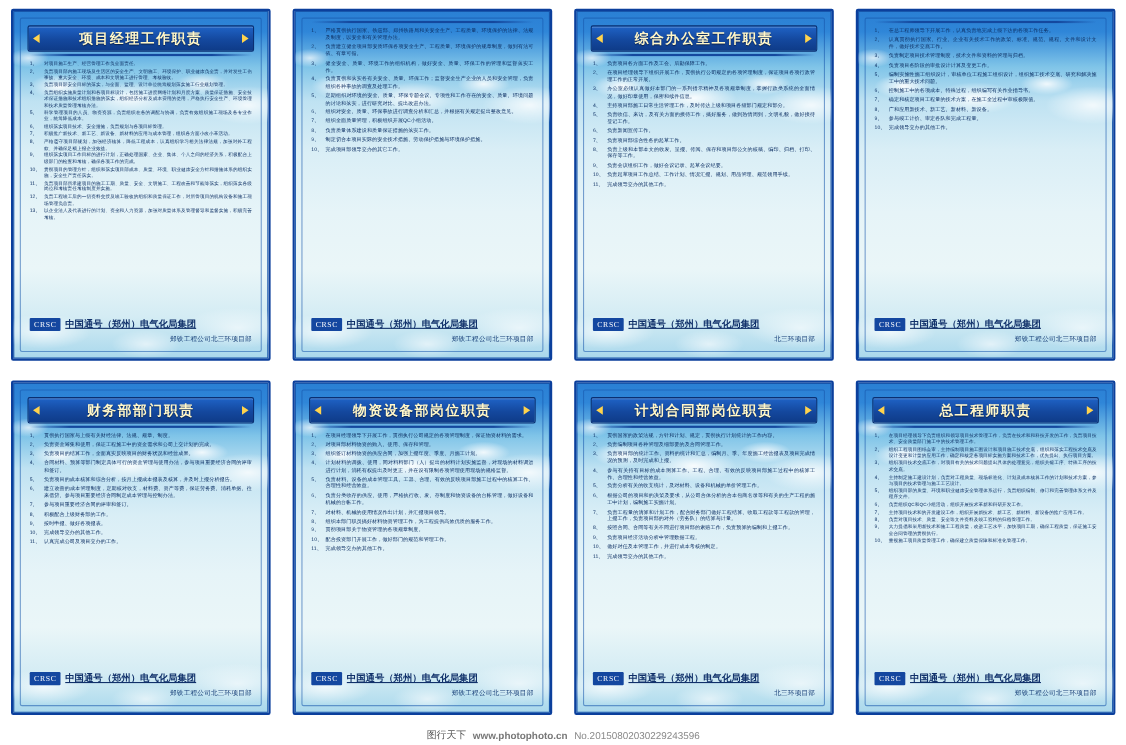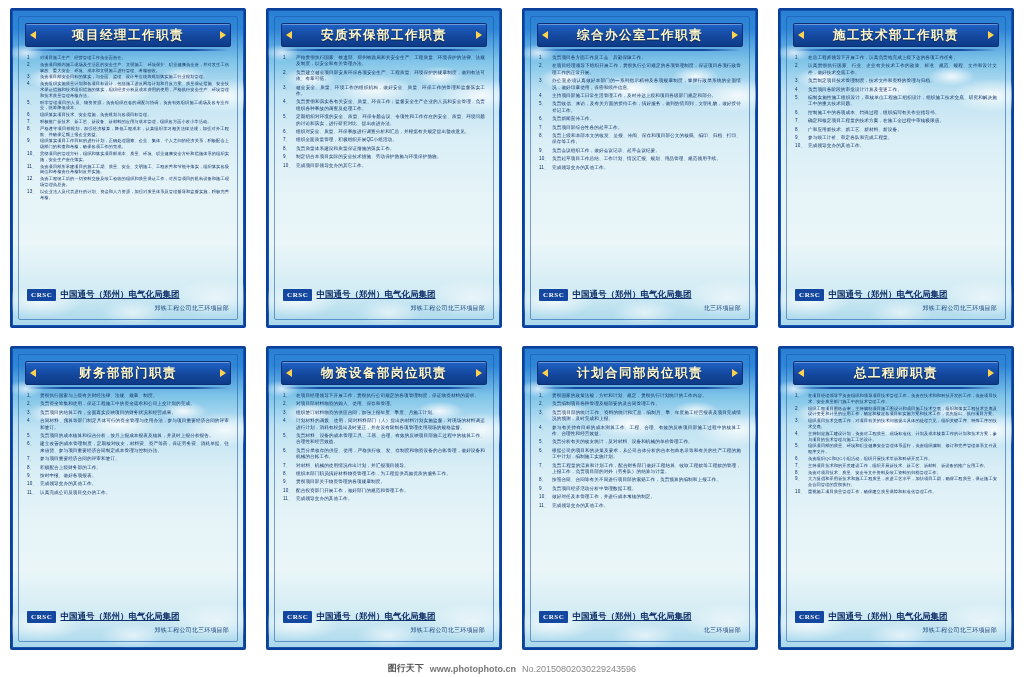--- a/index.html
+++ b/index.html
@@ -140,21 +140,21 @@
   .logorow {
     display: flex;
     align-items: center;
     gap: 4px;
   }
   .logo {
     flex: 0 0 auto;
     background: #1447a0;
     color: #ffffff;
     font-size: 7px;
-    font-weight: bold;
+    font-weight: normal;
     letter-spacing: .6px;
     padding: 2px 4px;
     border-radius: 1px;
     font-family: "Liberation Serif", serif;
   }
   .company {
     color: #10306a;
     font-size: 8.5px;
     font-weight: bold;
     white-space: nowrap;
@@ -173,21 +173,21 @@
     left: 0; bottom: 0;
     width: 1024px; height: 17px;
     display: flex;
     align-items: center;
     justify-content: center;
     gap: 6px;
     background: #ffffff;
     color: #8e8e8e;
     font-size: 9px;
   }
-  .watermark .wm-brand { color: #555; font-weight: bold; }
+  .watermark .wm-brand { color: #555; font-weight: normal; }
   .watermark .wm-url { color: #777; font-weight: bold; }
   .watermark .wm-id { color: #888; }
 </style>
 </head>
 <body>
 
 <div id="stage">
   <div class="grid">
 
     <div class="cell dense">
@@ -223,25 +223,20 @@
             </div>
             <div class="dept">郑铁工程公司北三环项目部</div>
           </div>
         </div>
       </div>
     </div>
 
     <div class="cell">
       <div class="poster">
         <div class="inner">
-          <div class="titlebar">
-            <span class="tl"></span>
-            <span class="title-text">安质环保部工作职责</span>
-            <span class="tr"></span>
-          </div>
           <div class="title-underline"></div>
           <div class="body">
             <ol>
               <li>严格贯彻执行国家、铁道部、郑州铁路局和关安全生产、工程质量、环境保护的法律、法规及制度，以安全和有关管理办法。</li>
               <li>负责建立健全项目部安质环保各项安全生产、工程质量、环境保护的规章制度，做到有法可依、有章可循。</li>
               <li>健全安全、质量、环境工作的组织机构，做好安全、质量、环保工作的管理和监督落实工作。</li>
               <li>负责贯彻和落实各有关安全、质量、环保工作；监督安全生产企业的人员和安全管理，负责组织各种事故的调查及处理工作。</li>
               <li>定期组织对环境的安全、质量、环保专题会议、专项性和工作存在的安全、质量、环境问题的讨论和落实，进行研究对比、提出改进办法。</li>
               <li>组织对安全、质量、环保事故进行调查分析和汇总，并根据有关规定提出整改意见。</li>
               <li>组织全面质量管理，积极组织开展QC小组活动。</li>
@@ -292,25 +287,20 @@
             </div>
             <div class="dept">北三环项目部</div>
           </div>
         </div>
       </div>
     </div>
 
     <div class="cell">
       <div class="poster">
         <div class="inner">
-          <div class="titlebar">
-            <span class="tl"></span>
-            <span class="title-text">施工技术部工作职责</span>
-            <span class="tr"></span>
-          </div>
           <div class="title-underline"></div>
           <div class="body">
             <ol>
               <li>在总工程师领导下开展工作，认真负责地完成上级下达的各项工作任务。</li>
               <li>认真贯彻执行国家、行业、企业有关技术工作的政策、标准、规范、规程、文件和设计文件，做好技术交底工作。</li>
               <li>负责制定项目技术管理制度，技术文件和资料的管理与归档。</li>
               <li>负责项目各阶段的审批设计计算及变更工作。</li>
               <li>编制实施性施工组织设计，审核单位工程施工组织设计，组织施工技术交底、研究和解决施工中的重大技术问题。</li>
               <li>控制施工中的各项成本、特殊过程，组织编写有关作业指导书。</li>
               <li>确定和核定项目工程量的技术方案，在施工全过程中审核极限值。</li>

